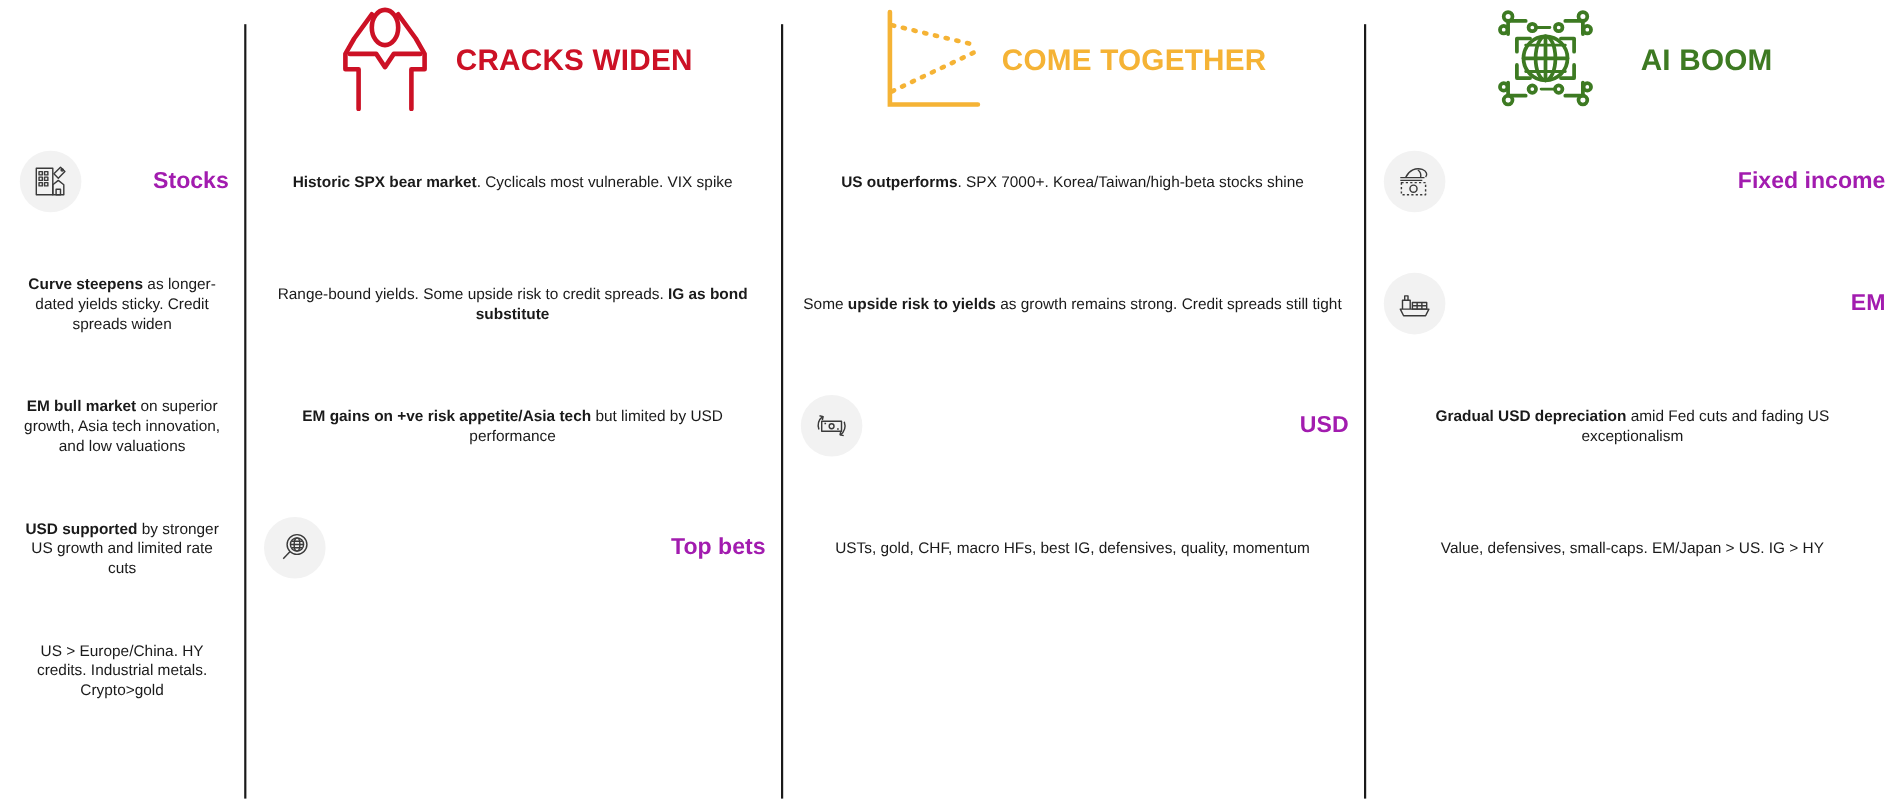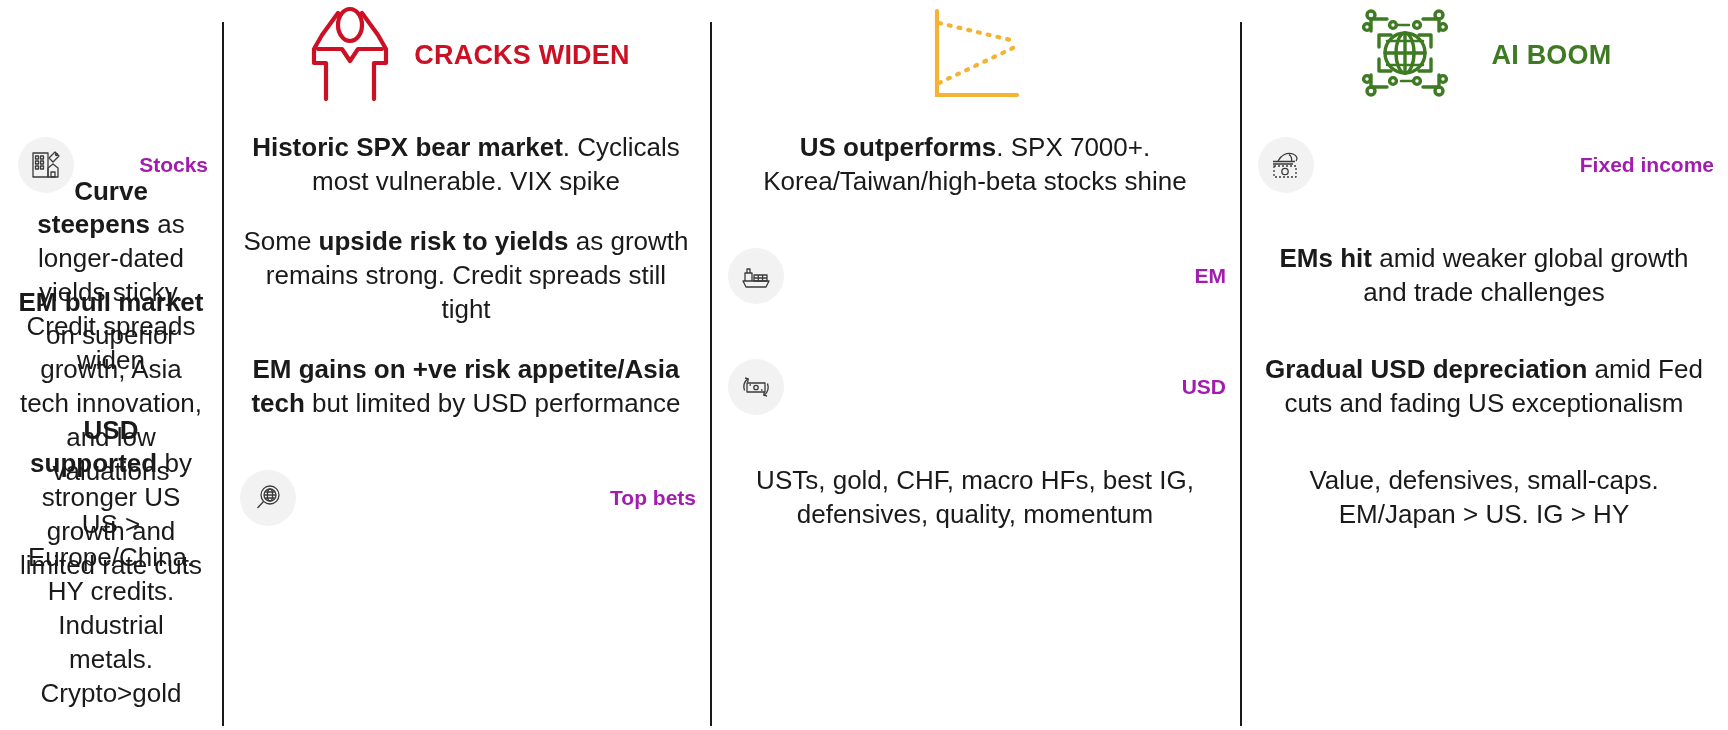--- a/index.html
+++ b/index.html
@@ -99,21 +99,21 @@
     text-align: right;
     font-size: 21px;
     font-weight: bold;
     line-height: 1.15;
     color: #a21caf;
     padding-right: 14px;
   }
 
   
   .cell-text {
-    font-size: 26px;
+    font-size: 14px;
     line-height: 1.3;
     color: #1a1a1a;
     max-width: 100%;
   }
   .cell-text b { font-weight: bold; }
 </style>
 </head>
 <body>
 
 <div class="scenario-matrix">
@@ -139,20 +139,21 @@
     </div>
 
     <div class="header-cell">
       <span class="hdr-icon">
         <svg width="96" height="96" viewBox="0 0 96 96" fill="none" stroke="#F5B335" stroke-width="4.2" stroke-linecap="round">
           <path d="M10 6 L10 90 L90 90"></path>
           <path d="M12 18 L88 36" stroke-dasharray="2 8"></path>
           <path d="M12 78 L88 42" stroke-dasharray="2 8"></path>
         </svg>
       </span>
+      <span class="header-title title-come">COME TOGETHER</span>
     </div>
 
     <div class="header-cell">
       <span class="hdr-icon">
         <svg width="96" height="96" viewBox="0 0 96 96" fill="none" stroke="#3D7A22" stroke-width="3.4" stroke-linecap="round" stroke-linejoin="round">
           <circle cx="48" cy="48" r="20"></circle>
           <ellipse cx="48" cy="48" rx="9" ry="20"></ellipse>
           <path d="M28 48 L68 48 M48 28 L48 68"></path>
           <path d="M30 36 L66 36 M30 60 L66 60" stroke-width="2.6"></path>
           <path d="M14 14 L14 26 M14 14 L30 14"></path>
@@ -210,37 +211,37 @@
           <path d="M9 13 C12 7, 18 4, 24 6 C28 7.5, 29 11, 27 13"></path>
           <path d="M20 6.5 C22 8, 23 10.5, 22.5 13"></path>
         </svg>
       </span>
       <span class="row-label-text">Fixed income</span>
     </div>
     <div class="cell">
       <div class="cell-text"><b>Curve steepens</b> as longer-dated yields sticky. Credit spreads widen</div>
     </div>
     <div class="cell">
+      <div class="cell-text">Range-bound yields. Some upside risk to credit spreads. <b>IG as bond substitute</b></div>
+    </div>
+    <div class="cell">
       <div class="cell-text">Some <b>upside risk to yields</b> as growth remains strong. Credit spreads still tight</div>
     </div>
 
     <div class="row-label-cell">
       <span class="row-icon-badge">
         <svg width="34" height="34" viewBox="0 0 34 34" fill="none" stroke="#3a3a3a" stroke-width="1.3" stroke-linejoin="round">
           <path d="M4 22 L30 22 L27 28 L7 28 Z"></path>
           <path d="M6 22 L6 14 L13 14 L13 22"></path>
           <path d="M8 14 L8 10 L11 10 L11 14"></path>
           <rect x="15" y="16" width="13" height="6"></rect>
           <path d="M19.3 16v6 M23.6 16v6 M15 19h13"></path>
         </svg>
       </span>
       <span class="row-label-text">EM</span>
-    </div>
-    <div class="cell">
-      <div class="cell-text"><b>EMs hit</b> amid weaker global growth and trade challenges</div>
     </div>
     <div class="cell">
       <div class="cell-text"><b>EM bull market</b> on superior growth, Asia tech innovation, and low valuations</div>
     </div>
     <div class="cell">
       <div class="cell-text"><b>EM gains on +ve risk appetite/Asia tech</b> but limited by USD performance</div>
     </div>
 
     <div class="row-label-cell">
       <span class="row-icon-badge">

